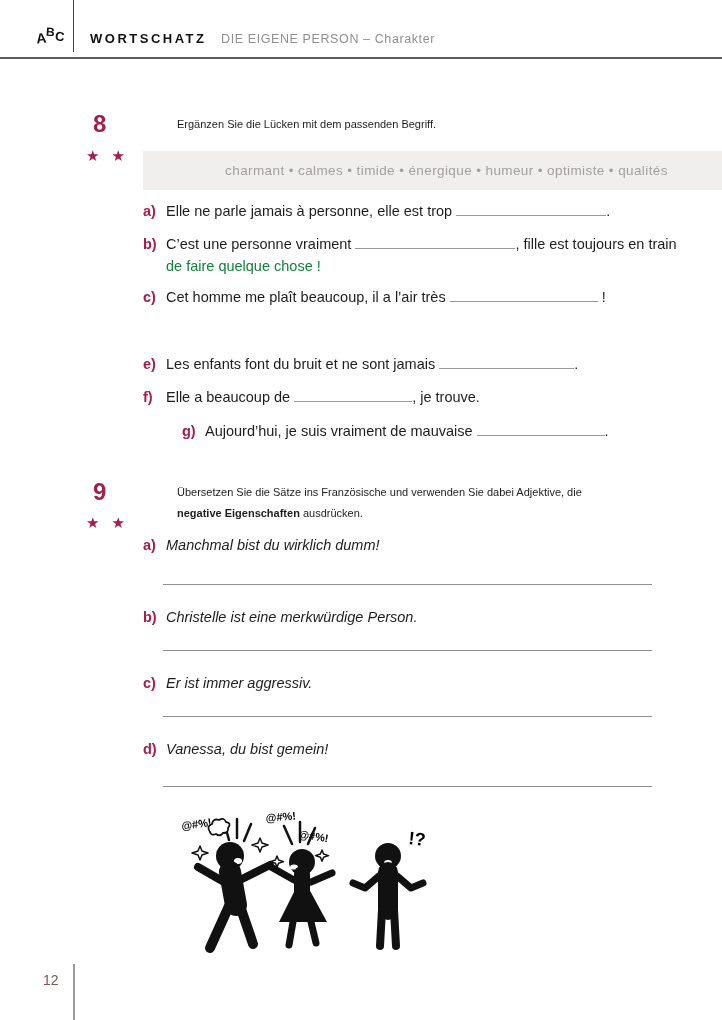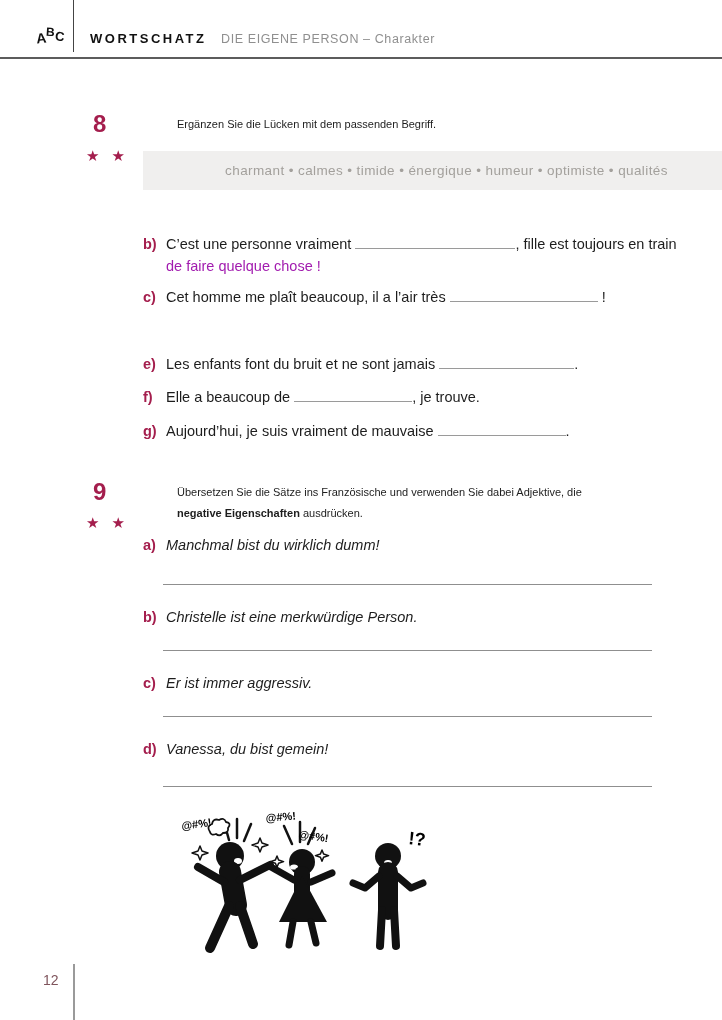--- a/index.html
+++ b/index.html
@@ -21,21 +21,21 @@
   .topic { position:absolute; left:197px; top:32px; font-size:12.5px; color:#8f8f8f; letter-spacing:0.6px;margin-left:24px; }
   .header-rule { position:absolute; left:0; top:57px; width:722px; height:2px; background:#5c5c5c; }
 
   
   .ex-number { position:absolute; font-size:24px; font-weight:bold; color:#a41e4d; }
   .ex-stars { position:absolute; font-size:15px; letter-spacing:4px; color:#a41e4d; }
   .ex-instruction { position:absolute; left:143px; font-size:11px; color:#1d1d1d; line-height:21px;margin-left:34px; }
   .item { position:absolute; left:143px; font-size:14.5px; color:#1d1d1d; white-space:nowrap; }
   .item .lbl { display:inline-block; width:23px; font-weight:bold; color:#a41e4d; }
   .blank { display:inline-block; height:13px; border-bottom:1px solid #9a9a9a; vertical-align:baseline; }
-  .cont-line { position:absolute; left:166px; font-size:14.5px; color:#a21caf; }
+  .cont-line { position:absolute; left:166px; font-size:14.5px; color:#15803d; }
 
   
   .wordbank { position:absolute; left:143px; top:151px; width:607px; height:39px;
     background:#f0efee; text-align:center; line-height:39px; font-size:13.5px;
     color:#a3a09c; letter-spacing:0.4px; }
 
   
   .ex9-item .txt { font-style:italic; }
   .answer-line { position:absolute; left:163px; width:489px; height:0;
     border-top:1px solid #8f8f8f; }
@@ -58,34 +58,37 @@
   <div class="v-divider"></div>
   <div class="section-title">WORTSCHATZ</div>
   <div class="topic">DIE EIGENE PERSON – Charakter</div>
   <div class="header-rule"></div>
 
   <div class="ex-number" style="left:93px; top:110px;">8</div>
   <div class="ex-stars" style="left:86px; top:147px;">★ ★</div>
   <div class="ex-instruction" style="top:114px;">Ergänzen Sie die Lücken mit dem passenden Begriff.</div>
   <div class="wordbank">charmant  •  calmes  •  timide  •  énergique  •  humeur  •  optimiste  •  qualités</div>
 
+  <div class="item" style="top:203px;">
+    <span class="lbl">a)</span><span>Elle ne parle jamais à personne, elle est trop </span><span class="blank" style="width:150px;"></span><span>.</span>
+  </div>
   <div class="item" style="top:236px;">
     <span class="lbl">b)</span><span>C’est une personne vraiment </span><span class="blank" style="width:160px;"></span><span>, fille est toujours en train</span>
   </div>
   <div class="cont-line" style="top:258px;">de faire quelque chose !</div>
   <div class="item" style="top:289px;">
     <span class="lbl">c)</span><span>Cet homme me plaît beaucoup, il a l’air très </span><span class="blank" style="width:148px;"></span><span> !</span>
   </div>
   <div class="item" style="top:356px;">
     <span class="lbl">e)</span><span>Les enfants font du bruit et ne sont jamais </span><span class="blank" style="width:135px;"></span><span>.</span>
   </div>
   <div class="item" style="top:389px;">
     <span class="lbl">f)</span><span>Elle a beaucoup de </span><span class="blank" style="width:118px;"></span><span>, je trouve.</span>
   </div>
-  <div class="item" style="top:423px;">
+  <div class="item" style="top:423px;margin-left:39px;">
     <span class="lbl">g)</span><span>Aujourd’hui, je suis vraiment de mauvaise </span><span class="blank" style="width:128px;"></span><span>.</span>
   </div>
 
   <div class="ex-number" style="left:93px; top:478px;">9</div>
   <div class="ex-stars" style="left:86px; top:514px;">★ ★</div>
   <div class="ex-instruction" style="top:482px; width:520px; white-space:normal;">
     <span>Übersetzen Sie die Sätze ins Französische und verwenden Sie dabei Adjektive, die</span><br>
     <b>negative Eigenschaften</b><span> ausdrücken.</span>
   </div>
 

